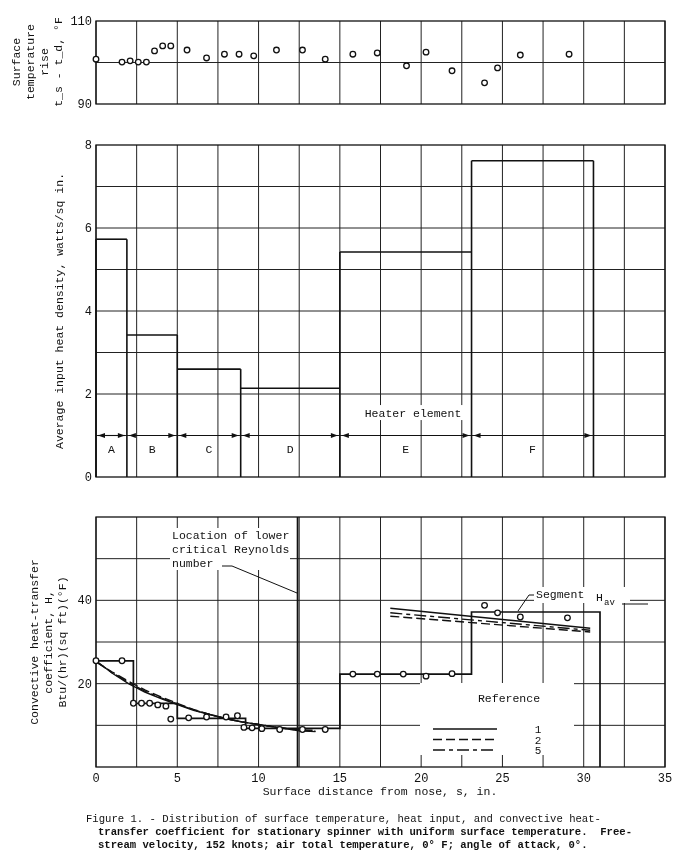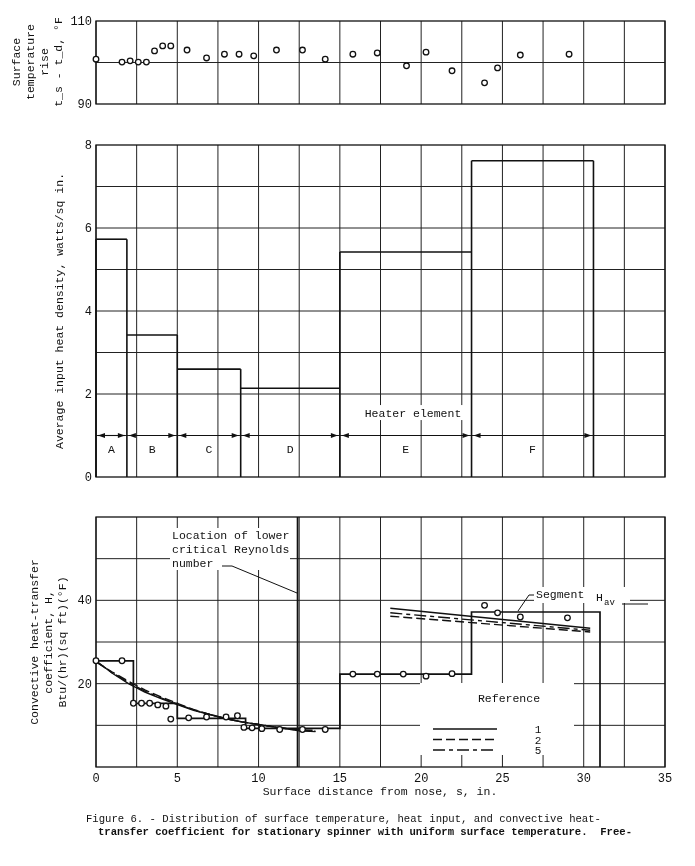--- a/index.html
+++ b/index.html
@@ -235,15 +235,16 @@
       <text x="339.8571428571429" y="782" font-size="12" text-anchor="middle">15</text>
       <text x="421.14285714285717" y="782" font-size="12" text-anchor="middle">20</text>
       <text x="502.42857142857144" y="782" font-size="12" text-anchor="middle">25</text>
       <text x="583.7142857142858" y="782" font-size="12" text-anchor="middle">30</text>
       <text x="665" y="782" font-size="12" text-anchor="middle">35</text>
       <text x="380" y="795" font-size="11.5" text-anchor="middle">Surface distance from nose, s, in.</text>
     </g>
 </svg>
 
 <div class="caption">
-  <span class="l">Figure 6. - Distribution of surface temperature, heat input, and convective heat-</span>
+  <span class="l">Figure 1. - Distribution of surface temperature, heat input, and convective heat-</span>
   <span class="l indent">transfer coefficient for stationary spinner with uniform surface temperature.  Free-</span>
+  <span class="l indent">stream velocity, 152 knots; air total temperature, 0° F; angle of attack, 0°.</span>
 </div>
 
 </body></html>

